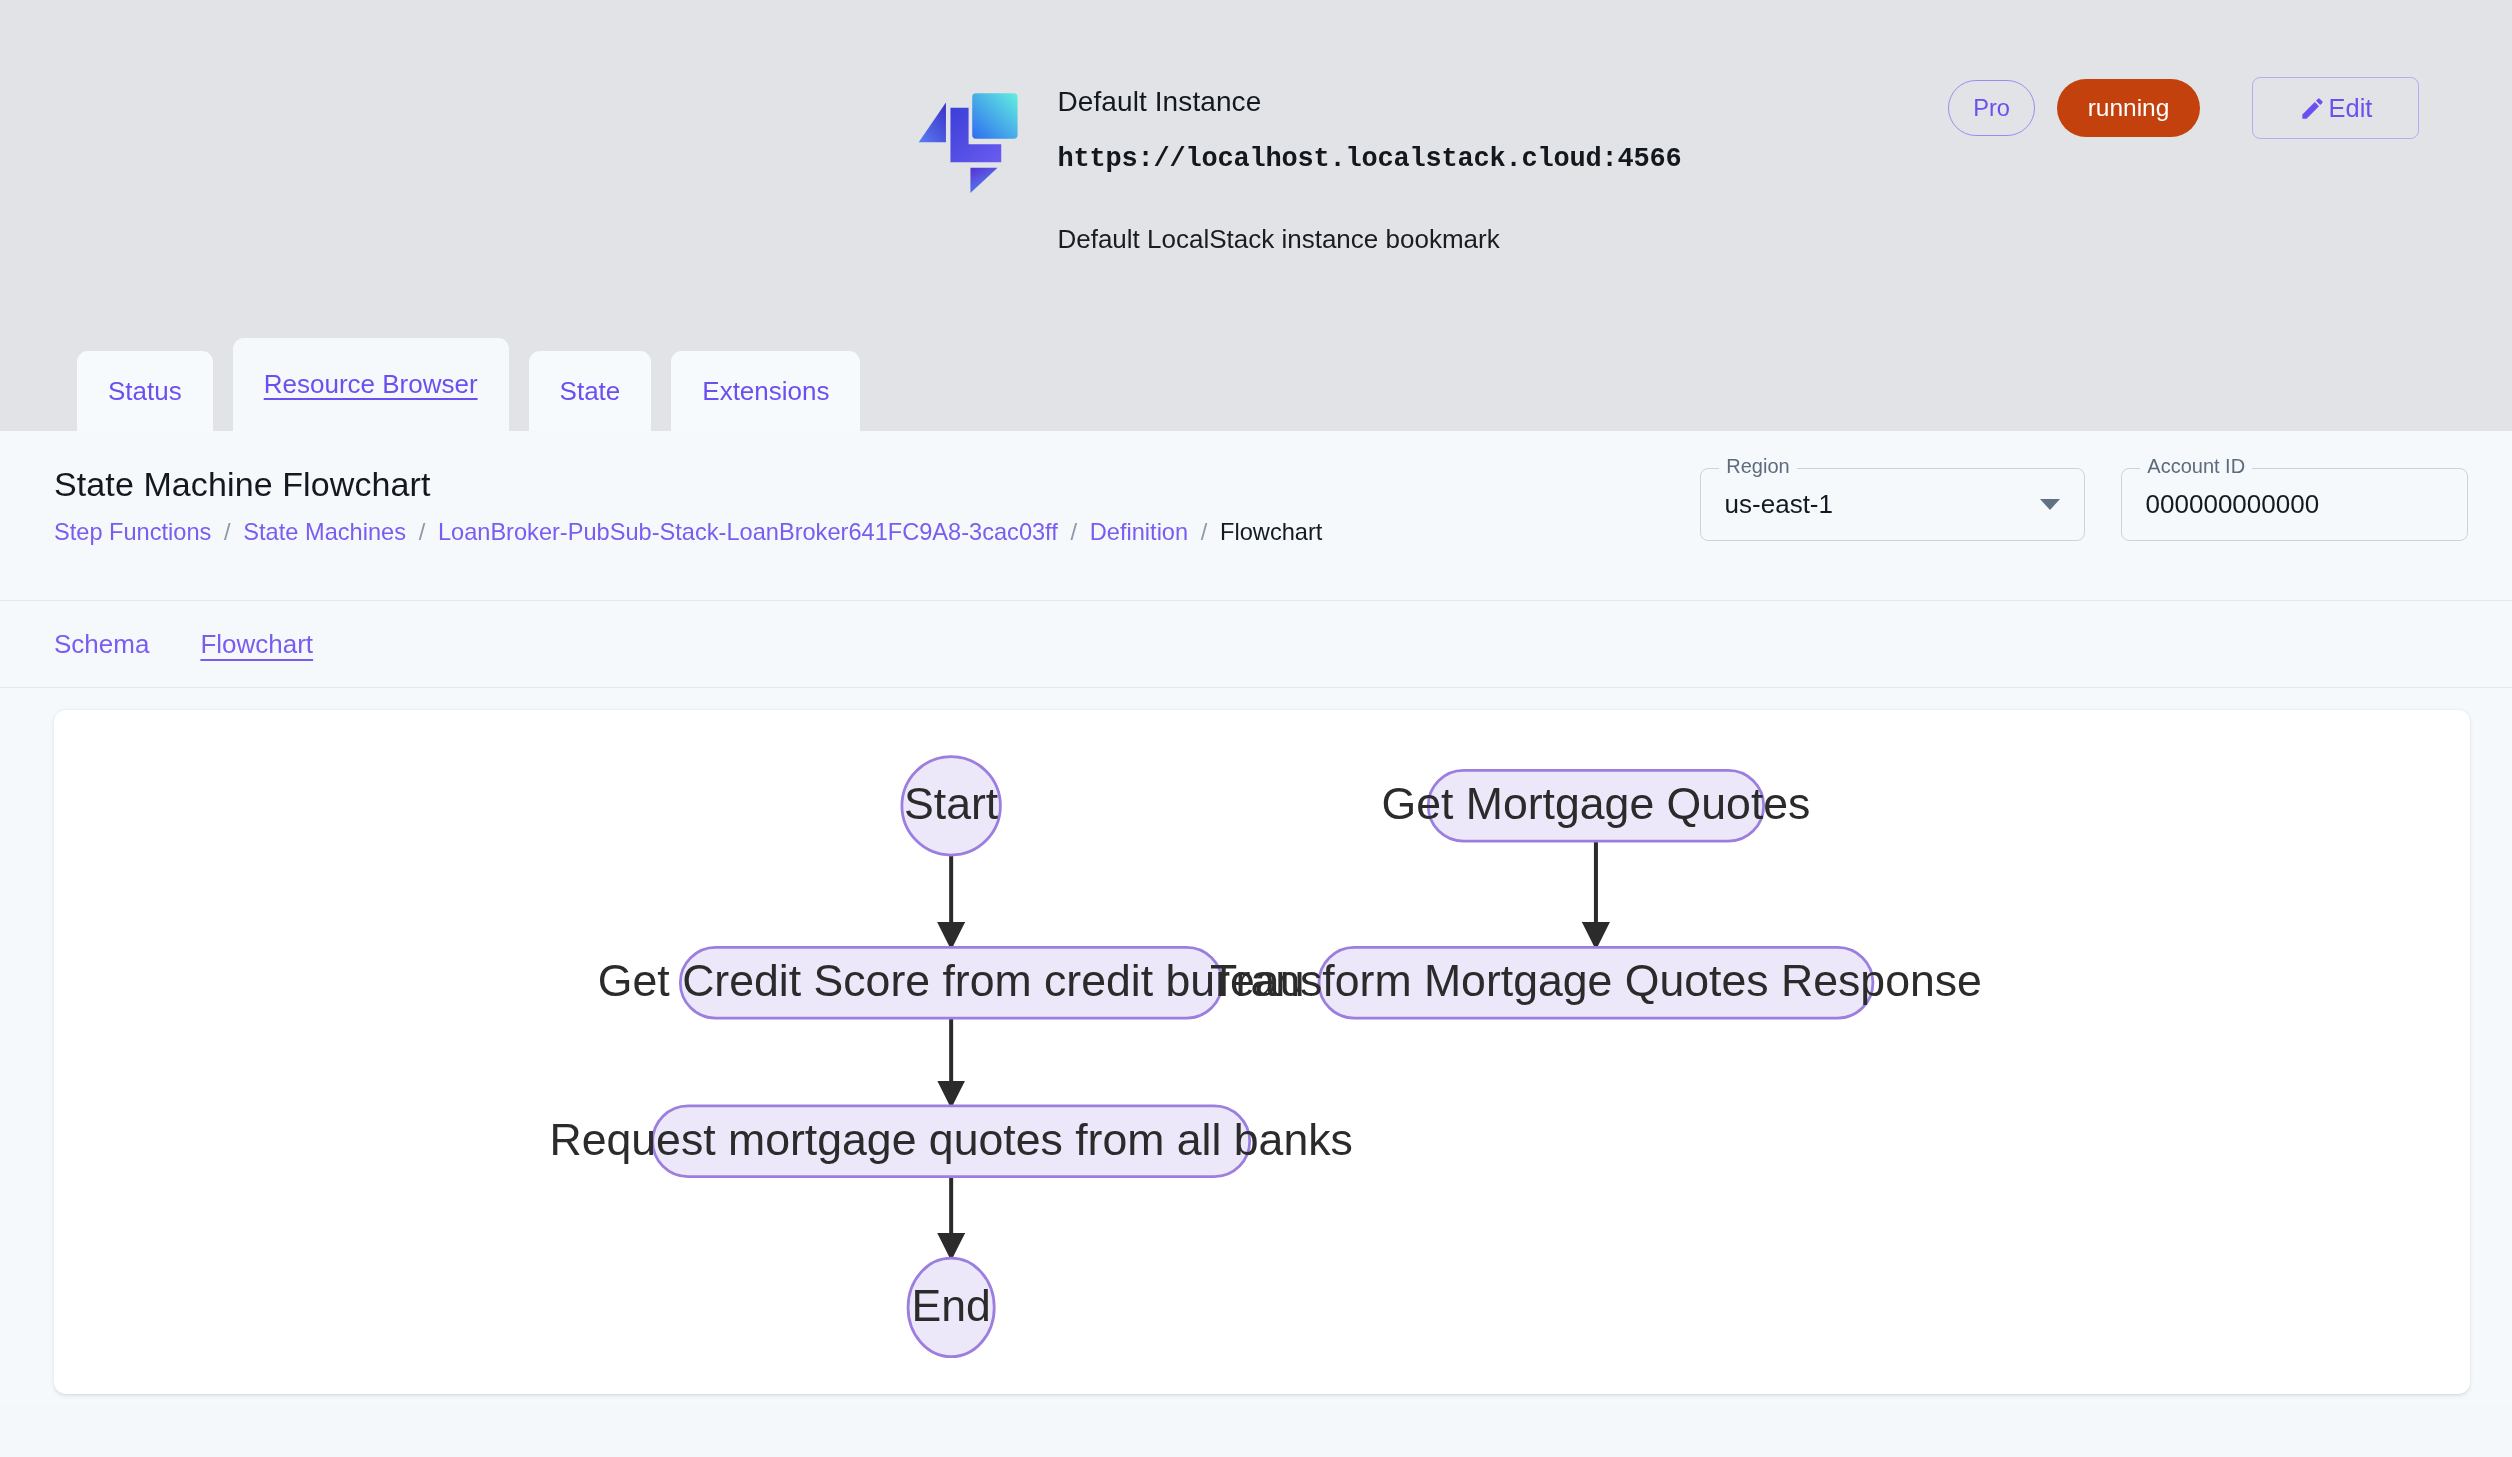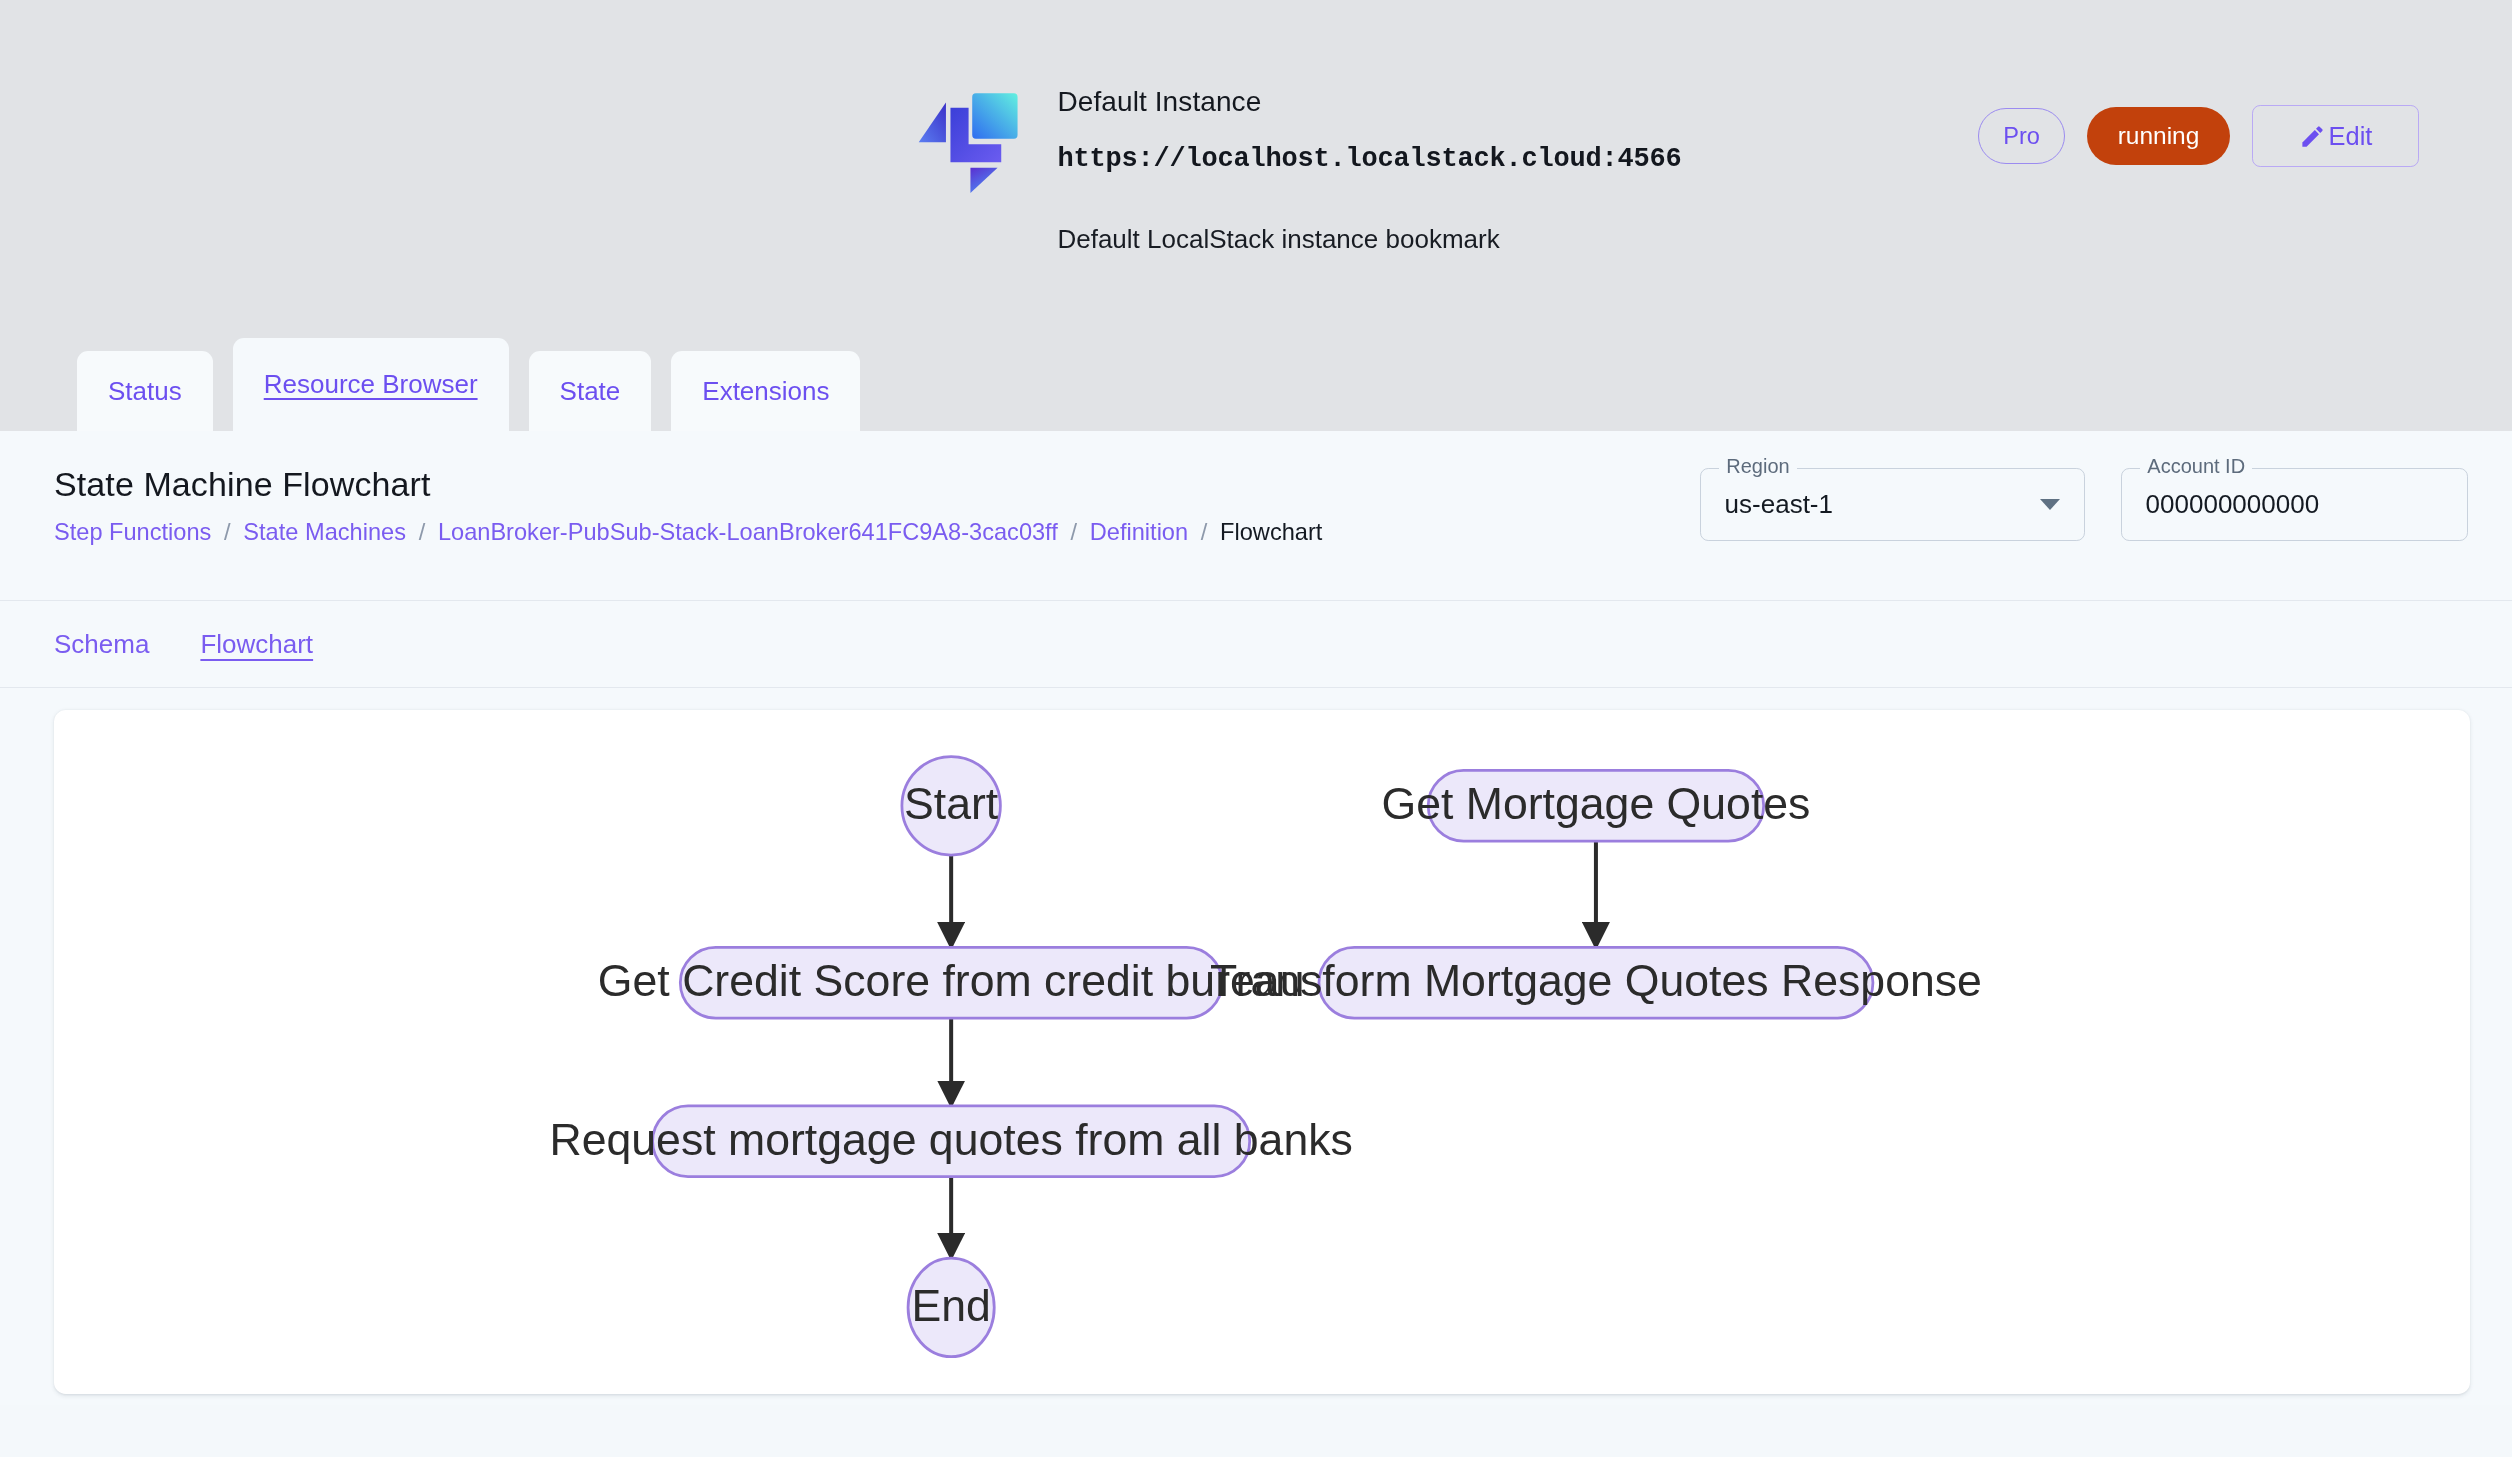--- a/index.html
+++ b/index.html
@@ -52,21 +52,21 @@
     letter-spacing: -0.2px;
   }
   .instance-desc {
     font-size: 26px;
     color: #181c23;
     margin-top: 47px;
   }
 
   .header-actions {
     position: absolute;
-    top: 105px;
+    top: 77px;
     right: 93px;
     display: flex;
     align-items: center;
     gap: 22px;
   }
   .pro-chip {
     min-width: 87px;
     height: 56px;
     border: 1.5px solid #9b8bf0;
     border-radius: 28px;
@@ -92,20 +92,21 @@
     border: 1.5px solid #b9a9f5;
     border-radius: 8.2px;
     background: transparent;
     color: #6c4ff0;
     font-size: 25.4px;
     display: flex; align-items: center; justify-content: center;
     gap: 3px;
     padding: 0 39px;
     cursor: pointer;
     font-family: inherit;
+    margin-left: 30px;
   }
   .edit-btn svg { display: block; }
 
   
   .main-tabs {
     position: absolute;
     left: 77px;
     bottom: 0;
     display: flex;
     align-items: flex-end;

